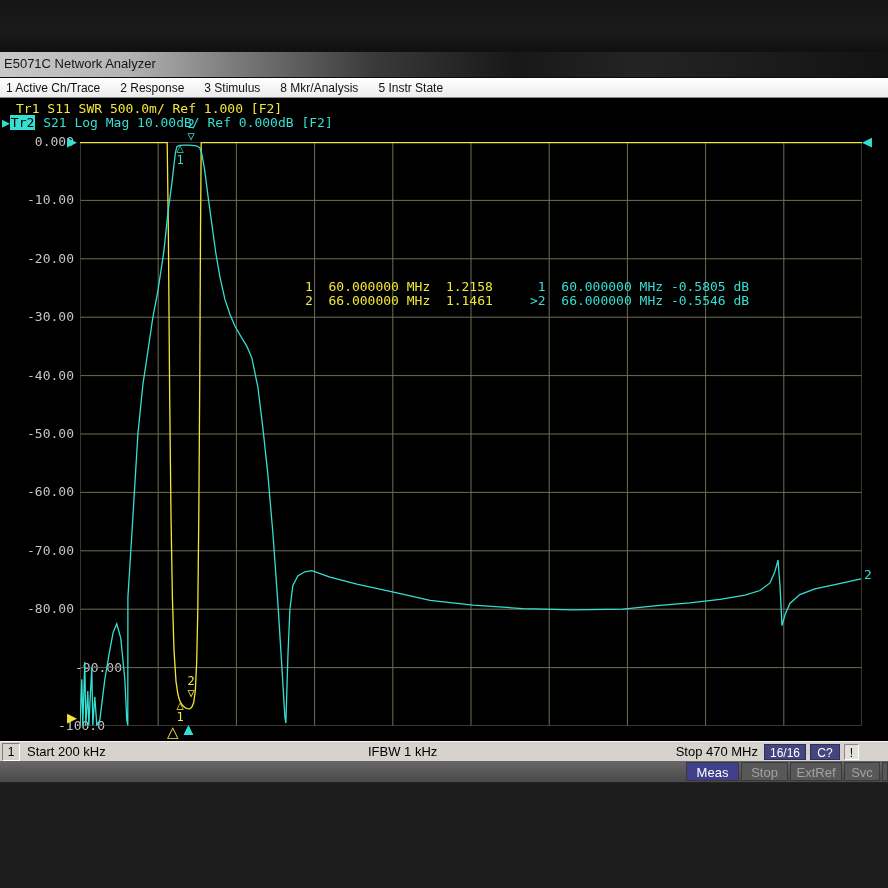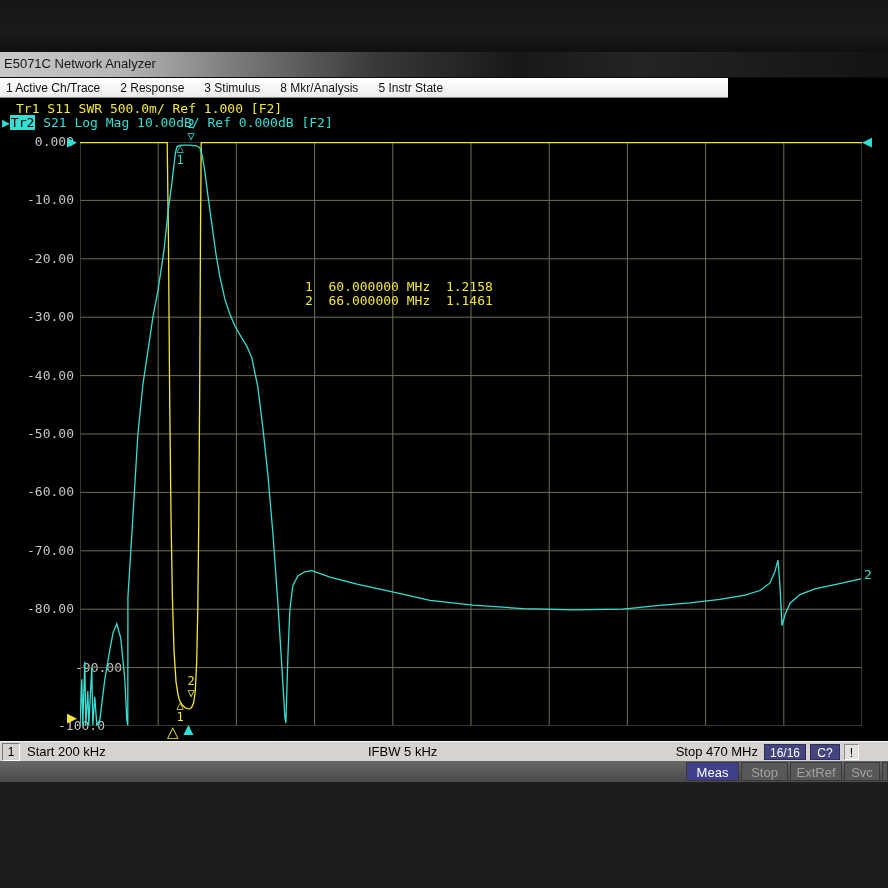--- a/index.html
+++ b/index.html
@@ -9,21 +9,21 @@
   
   #bezel-top{position:absolute;left:0;top:0;width:888px;height:52px;
              background:linear-gradient(180deg,#151515 0%,#1b1b1b 60%,#101010 100%);}
   #bezel-bottom{position:absolute;left:0;top:783px;width:888px;height:105px;background:#1d1d1d;}
   
   #titlebar{position:absolute;left:0;top:52px;width:888px;height:25px;
             background:linear-gradient(90deg,#c9c9c9 0%,#b5b5b5 14%,#7d7d7d 26%,#3a3a3a 42%,#181818 58%,#242424 72%,#131313 100%);
             border-bottom:1px solid #0c0c0c;}
   #titlebar .t{position:absolute;left:4px;top:4px;font-size:13px;color:#161616;}
   
-  #menubar{position:absolute;left:0;top:78px;width:728px;height:19px;
+  #menubar{position:absolute;left:0;top:78px;width:888px;height:19px;
            background:linear-gradient(180deg,#ffffff,#ececec);border-bottom:1px solid #8a8a8a;
            display:flex;align-items:center;}
   #menubar .mi{font-size:12px;color:#111;padding:0 10px;white-space:nowrap;}
   #menubar .mi:first-child{padding-left:6px;}
   
   #display{position:absolute;left:0;top:98px;width:888px;height:643px;background:#000;}
   .trline{position:absolute;font-size:13px;white-space:pre;}
   .yel{color:#f2e636;}
   .cyn{color:#35ded2;}
   .ylabel{position:absolute;left:0;width:74px;text-align:right;font-size:13px;color:#c4c4c4;}
@@ -113,31 +113,33 @@
       <span>2</span>
       <span>▽</span>
     </div>
     <div class="mk mono yel" style="left:172px;top:601px;">
       <span>△</span>
       <span>1</span>
     </div>
 
     <div class="mtxt mono yel" style="left:305px;top:182px;">1  60.000000 MHz  1.2158
 2  66.000000 MHz  1.1461</div>
+    <div class="mtxt mono cyn" style="left:530px;top:182px;"> 1  60.000000 MHz -0.5805 dB
+&gt;2  66.000000 MHz -0.5546 dB</div>
 
     <div class="mtxt mono cyn" style="left:864px;top:470px;">2</div>
 
     <div class="axtri yel" style="left:167px;top:627px;">△</div>
     <div class="axtri cyn" style="left:180px;top:625px;font-size:17px;">▲</div>
   </div>
 
   <div id="statusbar">
     <div id="chbox">1</div>
     <div class="txt" style="left:27px;">Start 200 kHz</div>
-    <div class="txt" style="left:368px;">IFBW 5 kHz</div>
+    <div class="txt" style="left:368px;">IFBW 1 kHz</div>
     <div class="txt" style="right:130px;">Stop 470 MHz</div>
     <div class="badge" style="left:764px;width:42px;">16/16</div>
     <div class="badge" style="left:810px;width:30px;">C?</div>
     <div class="badge lt" style="left:844px;width:15px;">!</div>
   </div>
 
   <div id="toolbar">
     <div class="btns">
       <div class="tbtn active" style="width:53px;">Meas</div>
       <div class="tbtn" style="width:47px;">Stop</div>

